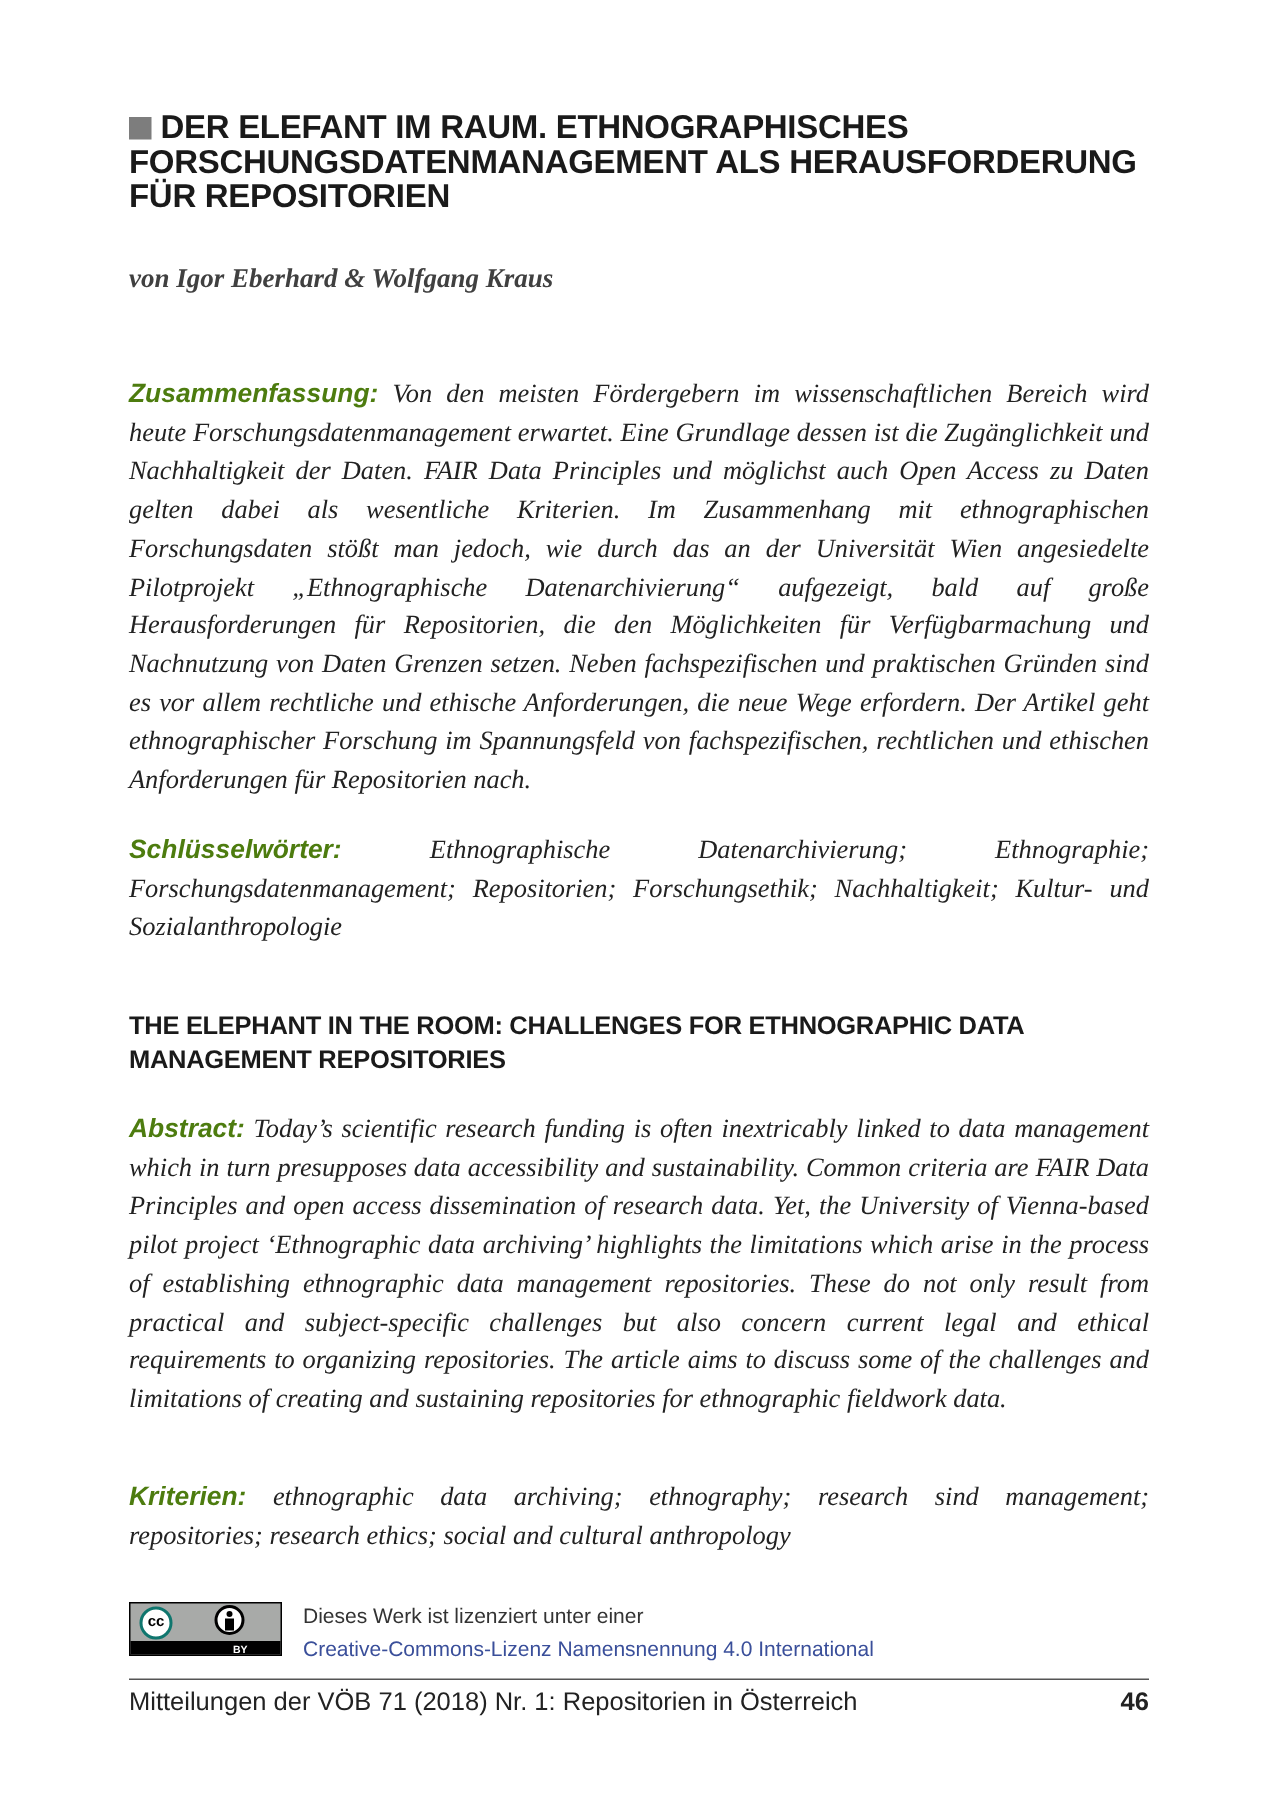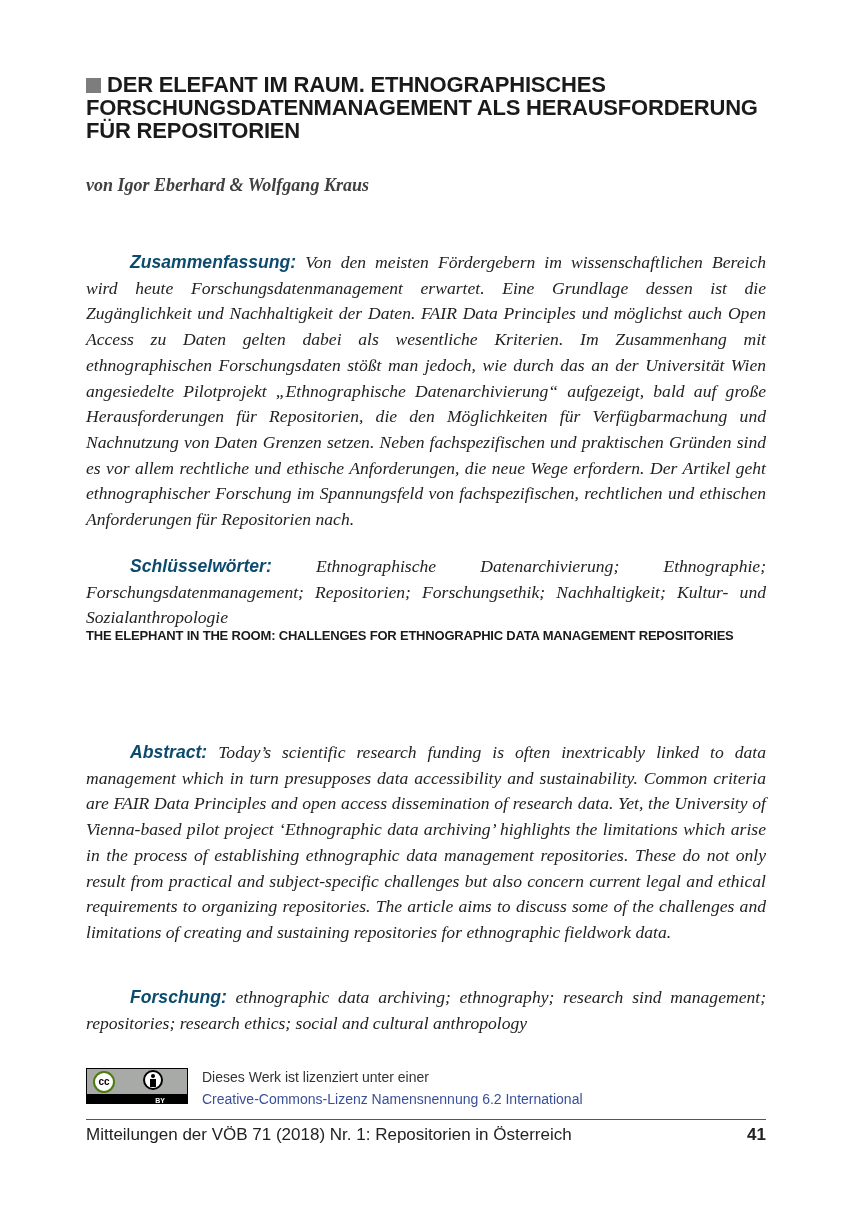--- a/index.html
+++ b/index.html
@@ -15,36 +15,36 @@
       position: absolute; top: 175px; left: 0;
       font-family: "Liberation Serif", serif; font-style: italic; font-weight: bold;
       font-size: 18px; color: #404040;
     }
     .para {
       position: absolute; left: 0; width: 680px;
       font-family: "Liberation Serif", serif; font-style: italic;
       font-size: 17.6px; line-height: 25.7px; text-align: justify; color: #222;
       hyphens: auto;
     }
-    .para .lbl { font-family: "Liberation Sans", sans-serif; font-weight: bold; font-style: italic; color: #0c4a6e; margin-left: 44px; }
+    .para .lbl { font-family: "Liberation Sans", sans-serif; font-weight: bold; font-style: italic; color: #4d7c0f; }
     .p-zus { top: 250px; }
     .p-schl { top: 554px; }
-    .title2 { top: 624px; font-size: 13px; }
+    .title2 { top: 672px; font-size: 17px; }
     .p-abs { top: 740px; }
     .p-kw { top: 985px; }
     .license { position: absolute; top: 1066px; left: 0; height: 44px; }
     .cc-badge {
       position: absolute; left: 0; top: 2px; width: 102px; height: 36px;
       background: #a8aaa8; border: 1px solid #000; box-sizing: border-box;
     }
     .cc-badge .by-strip { position: absolute; left: 0; right: 0; bottom: 0; height: 9px; background: #000; }
     .cc-badge .by-text { position: absolute; right: 22px; bottom: -1px; color: #fff; font: bold 7px "Liberation Sans", sans-serif; }
     .cc-badge .cc-circle {
       position: absolute; left: 6px; top: 2px; width: 22px; height: 22px; border-radius: 50%;
-      background: #fff; border: 2px solid #4d7c0f; box-sizing: border-box;
+      background: #fff; border: 2px solid #0f766e; box-sizing: border-box;
       font: bold 10px "Liberation Sans", sans-serif; text-align: center; line-height: 18px; color: #000;
     }
     .cc-badge .by-circle {
       position: absolute; left: 56px; top: 1px; width: 20px; height: 20px; border-radius: 50%;
       background: #fff; border: 2px solid #000; box-sizing: border-box;
     }
     .cc-badge .by-circle::before { content: ""; position: absolute; left: 6px; top: 2px; width: 4px; height: 4px; border-radius: 50%; background: #000; }
     .cc-badge .by-circle::after { content: ""; position: absolute; left: 5px; top: 7px; width: 6px; height: 8px; background: #000; }
     .lic-text { position: absolute; left: 116px; top: 0; white-space: nowrap; font-family: Liberation Sans, sans-serif; font-size: 14px; line-height: 22px; }
     .lic-text .l1 { color: #333; }
@@ -71,34 +71,34 @@
     <span class="lbl">Schlüsselwörter:</span><span> Ethnographische Datenarchivierung; Ethnographie; Forschungsdatenmanagement; Repositorien; Forschungsethik; Nachhaltigkeit; Kultur- und Sozialanthropologie</span>
   </p>
 
   <h2 class="title title2" style="margin:0;">THE ELEPHANT IN THE ROOM: CHALLENGES FOR ETHNOGRAPHIC DATA MANAGEMENT REPOSITORIES</h2>
 
   <p class="para p-abs" style="margin:0;" lang="en">
     <span class="lbl">Abstract:</span><span> Today’s scientific research funding is often inextricably linked to data management which in turn presupposes data accessibility and sustainability. Common criteria are FAIR Data Principles and open access dissemination of research data. Yet, the University of Vienna-based pilot project ‘Ethnographic data archiving’ highlights the limitations which arise in the process of establishing ethnographic data management repositories. These do not only result from practical and subject-specific challenges but also concern current legal and ethical requirements to organizing repositories. The article aims to discuss some of the challenges and limitations of creating and sustaining repositories for ethnographic fieldwork data.</span>
   </p>
 
   <p class="para p-kw" style="margin:0;" lang="en">
-    <span class="lbl">Forschung:</span><span> ethnographic data archiving; ethnography; research sind management; repositories; research ethics; social and cultural anthropology</span>
+    <span class="lbl">Kriterien:</span><span> ethnographic data archiving; ethnography; research sind management; repositories; research ethics; social and cultural anthropology</span>
   </p>
 
   <div class="license">
     <div class="cc-badge">
       <div class="cc-circle">cc</div>
       <div class="by-circle"></div>
       <div class="by-strip"></div>
       <div class="by-text">BY</div>
     </div>
     <div class="lic-text">
       <div class="l1">Dieses Werk ist lizenziert unter einer</div>
-      <a class="l2">Creative-Commons-Lizenz Namensnennung 6.2 International</a>
+      <a class="l2">Creative-Commons-Lizenz Namensnennung 4.0 International</a>
     </div>
   </div>
 
   <div class="footer-rule"></div>
   <div class="footer">
     <span>Mitteilungen der VÖB 71 (2018) Nr. 1: Repositorien in Österreich</span>
-    <span class="num">41</span>
+    <span class="num">46</span>
   </div>
 </div>
 
 </body></html>

